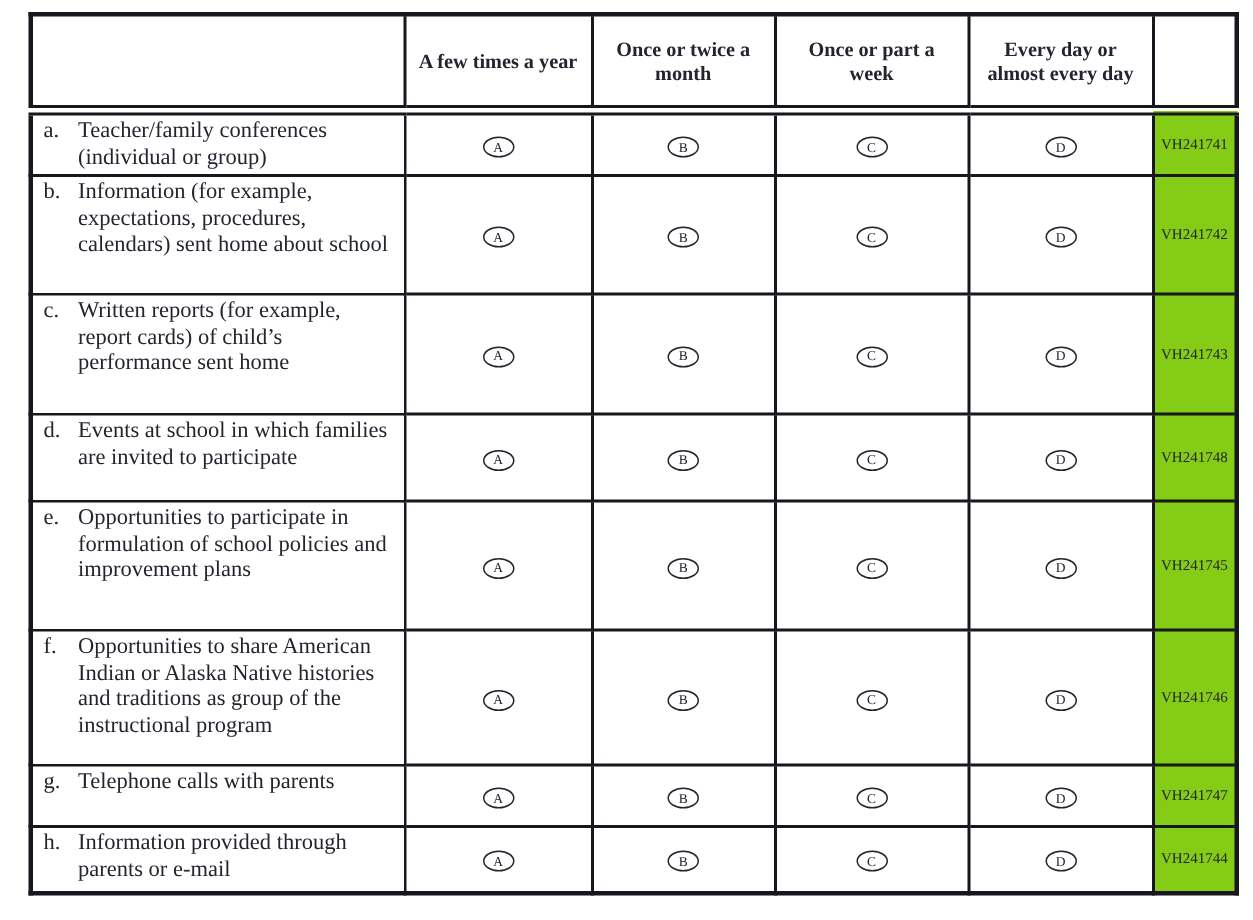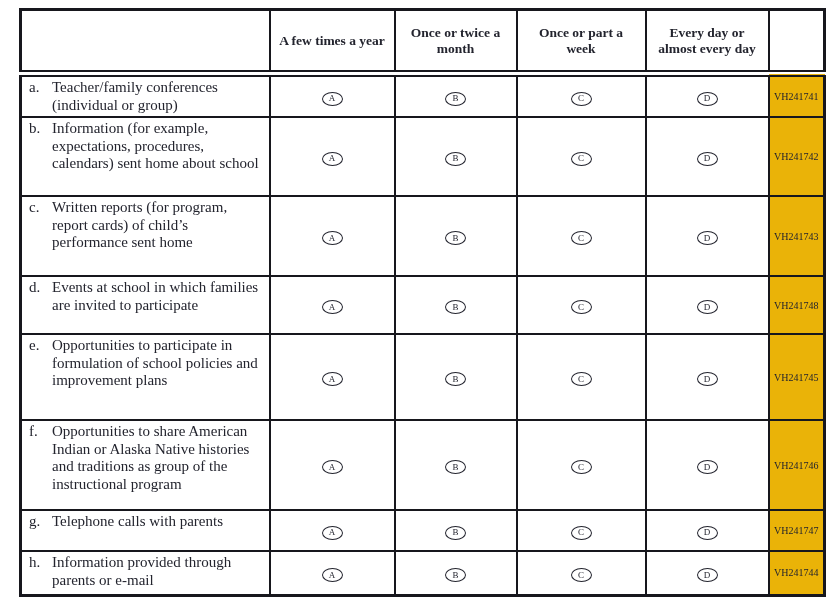--- a/index.html
+++ b/index.html
@@ -29,21 +29,21 @@
   .item-letter{position:absolute;left:7px;top:2px;}
   td.opt{text-align:center;vertical-align:middle;background:#ffffff;}
   .bubble{
     display:inline-flex;align-items:center;justify-content:center;
     width:19px;height:12px;border:1.5px solid #23242e;border-radius:50%;
     font-size:9px;line-height:1;background:#ffffff;cursor:pointer;
     font-family:"Liberation Serif","DejaVu Serif",serif;
   }
   td.code{
     font-size:10px;text-align:center;vertical-align:middle;
-    padding:0 1px;background:#eab308;white-space:nowrap;
+    padding:0 1px;background:#84cc16;white-space:nowrap;
   }
   tr.hdr{height:64px;padding-left:16px;}
   tr.r0{height:43px;} tr.r1{height:79px;} tr.r2{height:80px;}
   tr.r3{height:58px;} tr.r4{height:86px;} tr.r5{height:90px;}
   tr.r6{height:41px;} tr.r7{height:44px;}
 </style>
 </head>
 <body>
 
 <div class="sheet">
@@ -85,21 +85,21 @@
         </td>
         <td class="opt"><span class="bubble">A</span></td>
         <td class="opt"><span class="bubble">B</span></td>
         <td class="opt"><span class="bubble">C</span></td>
         <td class="opt"><span class="bubble">D</span></td>
         <td class="code">VH241742</td>
       </tr>
       <tr class="r2">
         <td class="item">
           <span class="item-letter">c.</span>
-          <span class="item-text">Written reports (for program, report cards) of child’s performance sent home</span>
+          <span class="item-text">Written reports (for example, report cards) of child’s performance sent home</span>
         </td>
         <td class="opt"><span class="bubble">A</span></td>
         <td class="opt"><span class="bubble">B</span></td>
         <td class="opt"><span class="bubble">C</span></td>
         <td class="opt"><span class="bubble">D</span></td>
         <td class="code">VH241743</td>
       </tr>
       <tr class="r3">
         <td class="item">
           <span class="item-letter">d.</span>

